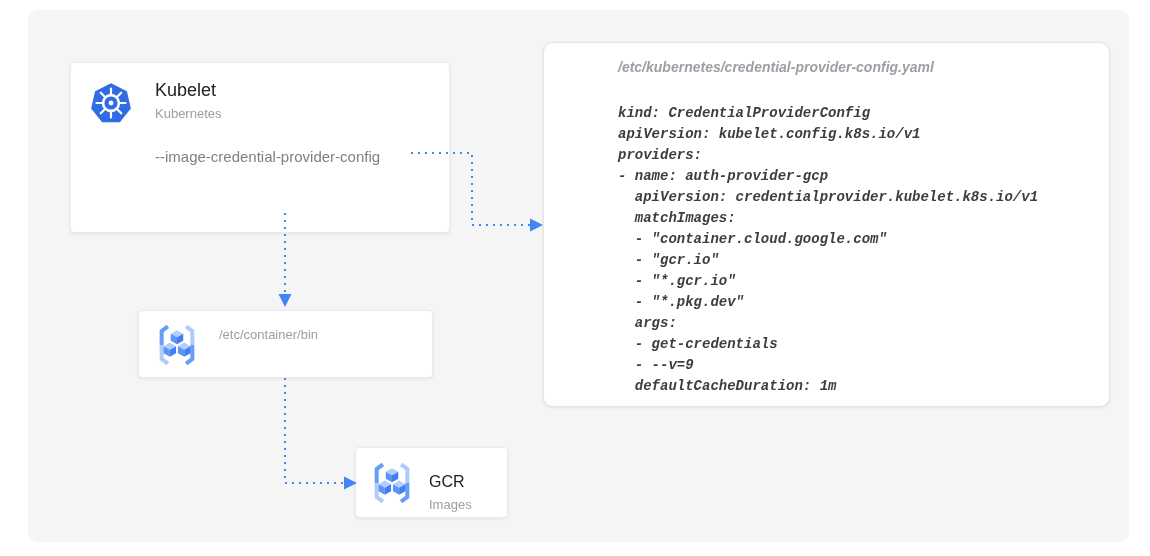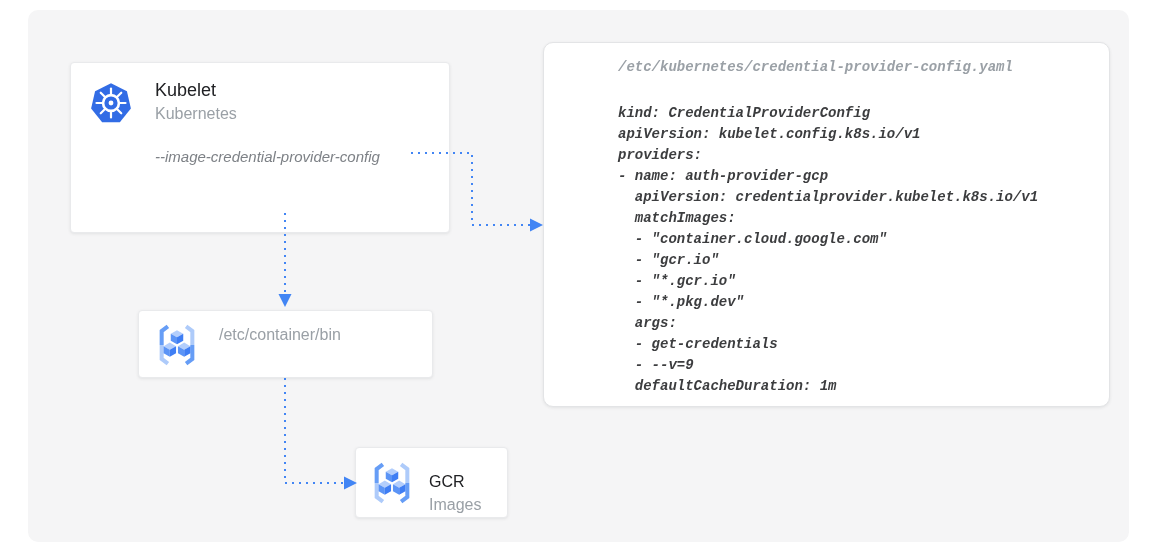--- a/index.html
+++ b/index.html
@@ -23,35 +23,35 @@
   .card-auth    { left: 110px; top: 300px; width: 295px; height: 68px; }
   .card-gcr     { left: 327px; top: 437px; width: 153px; height: 71px; }
   .card-config  { left: 515px; top: 32px; width: 567px; height: 365px; border-radius: 10px; border-color: #e3e4e6; }
 
   .icon-wrap { position: absolute; display: block; }
   .kubelet-icon { left: 18px; top: 18px; width: 44px; height: 44px; }
   .auth-icon    { left: 15px; top: 11px; width: 46px; height: 46px; }
   .gcrbox-icon  { left: 13px; top: 12px; width: 46px; height: 46px; }
 
   .card-title    { font-size: 18px; color: #202124; line-height: 22px; }
-  .card-subtitle { font-size: 16px; color: #9aa0a6; line-height: 20px; margin-top: 3px; }
+  .card-subtitle { font-size: 13px; color: #9aa0a6; line-height: 20px; margin-top: 3px; }
 
   .kubelet-head { position: absolute; left: 84px; top: 16px; }
   .kubelet-flags {
     position: absolute; left: 84px; top: 81px;
-    font-size: 15px; color: #7d8186; line-height: 26px; white-space: nowrap; font-style: italic;
+    font-size: 15px; color: #7d8186; line-height: 26px; white-space: nowrap;
   }
   .auth-head { position: absolute; left: 80px; top: 11px; }
   .auth-head .card-title { font-size: 16px; line-height: 21px; }
   .gcr-head { position: absolute; left: 73px; top: 13px; margin-top: 10px; }
   .gcr-head .card-title { font-size: 16px; line-height: 21px; }
 
   .config-filename {
     position: absolute; left: 74px; top: 16px;
-    font-family: Liberation Mono, monospace;
+    font-family: Liberation Sans, sans-serif;
     font-size: 14px; font-weight: bold; font-style: italic;
     color: #9aa0a6; white-space: pre;
   }
   .config-yaml {
     position: absolute; left: 74px; top: 60px;
     font-family: "Liberation Mono", "DejaVu Sans Mono", monospace;
     font-size: 14px; line-height: 21px;
     font-weight: bold; font-style: italic;
     color: #3c3d3f; white-space: pre;
   }

